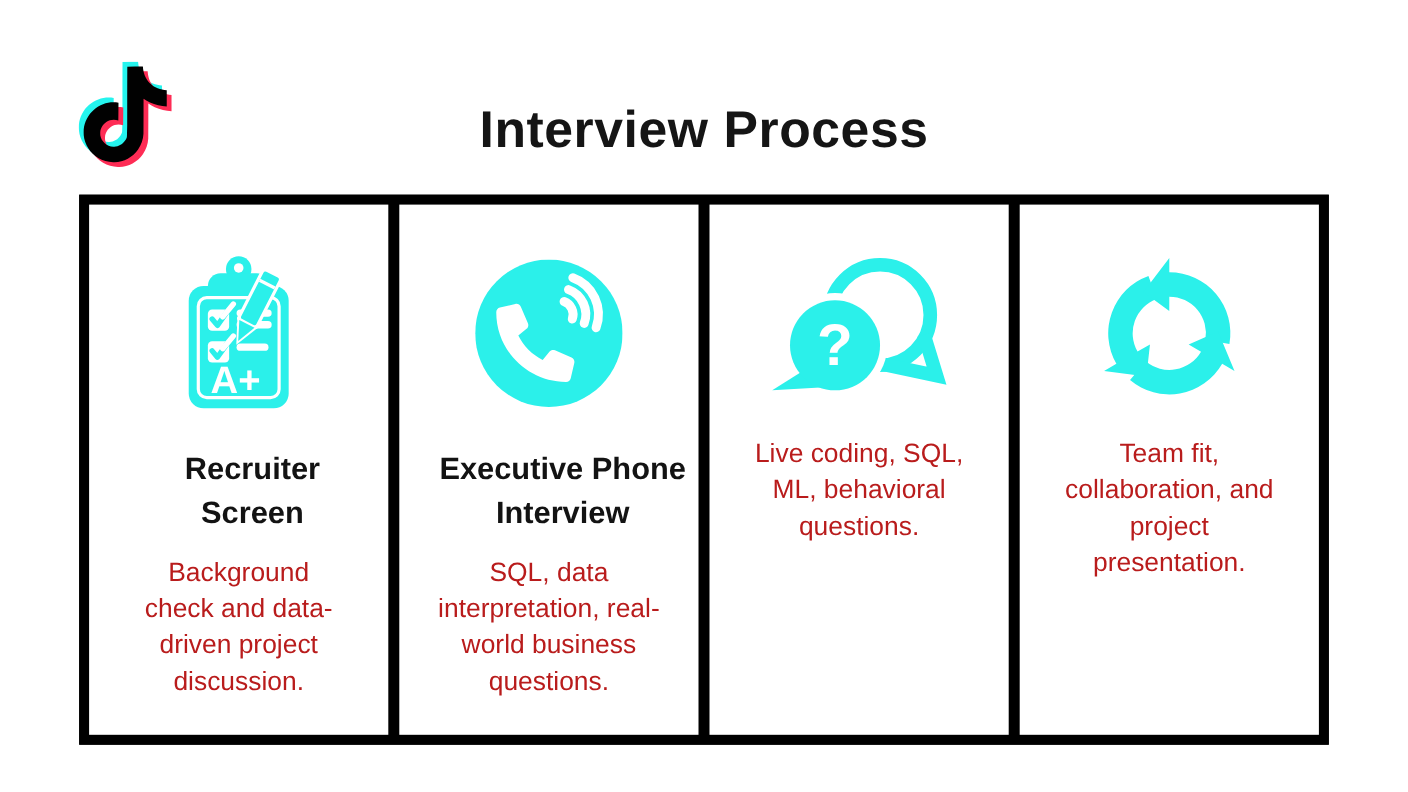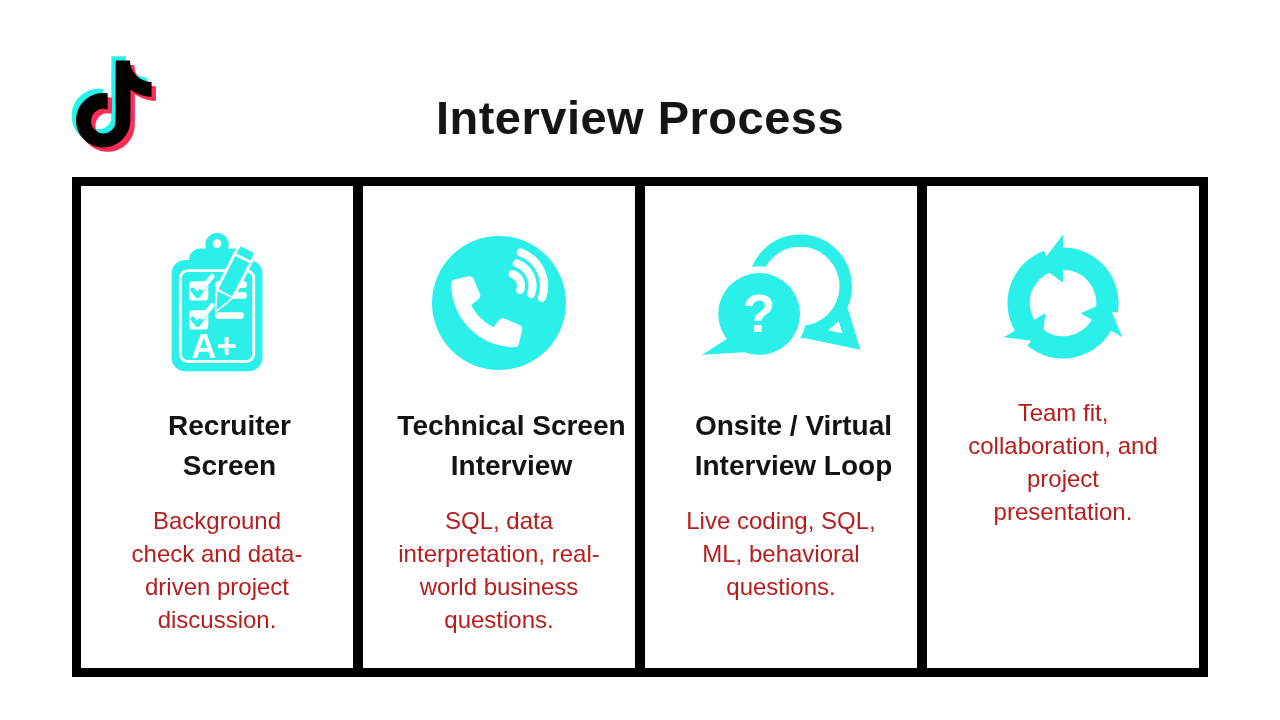--- a/index.html
+++ b/index.html
@@ -103,21 +103,21 @@
           <g transform="translate(20,42) scale(0.145)">
             <path fill="#fff" d="M511.2 387l-23.25 100.8c-3.266 14.25-15.79 24.22-30.46 24.22C205.2 512 0 306.8 0 54.5c0-14.66 9.969-27.2 24.22-30.45l100.8-23.25c14.69-3.484 29.81 4.64 35.94 18.36l46.52 108.5c5.438 12.78 1.77 27.67-8.98 36.45L144.5 208.1c33.98 69.22 90.26 125.5 159.5 159.5l44.08-53.8c8.688-10.78 23.69-14.51 36.47-9.017l108.5 46.51C506.5 357.2 514.6 372.4 511.2 387z"></path>
           </g>
           <g fill="none" stroke="#fff" stroke-width="8.5" stroke-linecap="round">
             <path d="M84.4 39.8 A13 13 0 0 1 92.2 56.4"></path>
             <path d="M88.6 28.5 A25 25 0 0 1 103.5 60.6"></path>
             <path d="M92.7 17.2 A37 37 0 0 1 114.8 64.7"></path>
           </g>
         </svg>
       </div>
-      <div class="card-title">Technical Screen
+      <div class="card-title">Executive Phone
 Interview</div>
       <div class="card-desc">SQL, data
 interpretation, real-
 world business
 questions.</div>
     </div>
 
     <div class="card">
       <div class="icon-wrap">
         <svg width="162" height="138" viewBox="0 0 170 145" class="accent">
@@ -126,22 +126,20 @@
           <path d="M147 74 L159 113 L107 102" fill="none" stroke="currentColor" stroke-width="13" stroke-linejoin="miter"></path>
 
           <circle cx="62" cy="84" r="50" fill="#fff"></circle>
           <polygon points="30,104 -4,134 58,128" fill="#fff"></polygon>
 
           <polygon points="32,108 2,127 52,124" fill="currentColor"></polygon>
           <circle cx="62" cy="84" r="43" fill="currentColor"></circle>
           <text x="62" y="103" text-anchor="middle" font-family="Liberation Sans, sans-serif" font-size="56" font-weight="bold" fill="#fff">?</text>
         </svg>
       </div>
-      <div class="card-title">Onsite / Virtual
-Interview Loop</div>
       <div class="card-desc">Live coding, SQL,
 ML, behavioral
 questions.</div>
     </div>
 
     <div class="card">
       <div class="icon-wrap">
         <svg width="148" height="148" viewBox="0 0 160 160" class="accent">
           <g fill="currentColor">
             <path id="cyc" d="M59.5 23.6 A60 60 0 0 0 28.0 110.0 L15.9 117.0 L57.5 122.4 L61.0 91.0 L48.8 98.0 A36 36 0 0 1 67.7 46.2 Z"></path>

